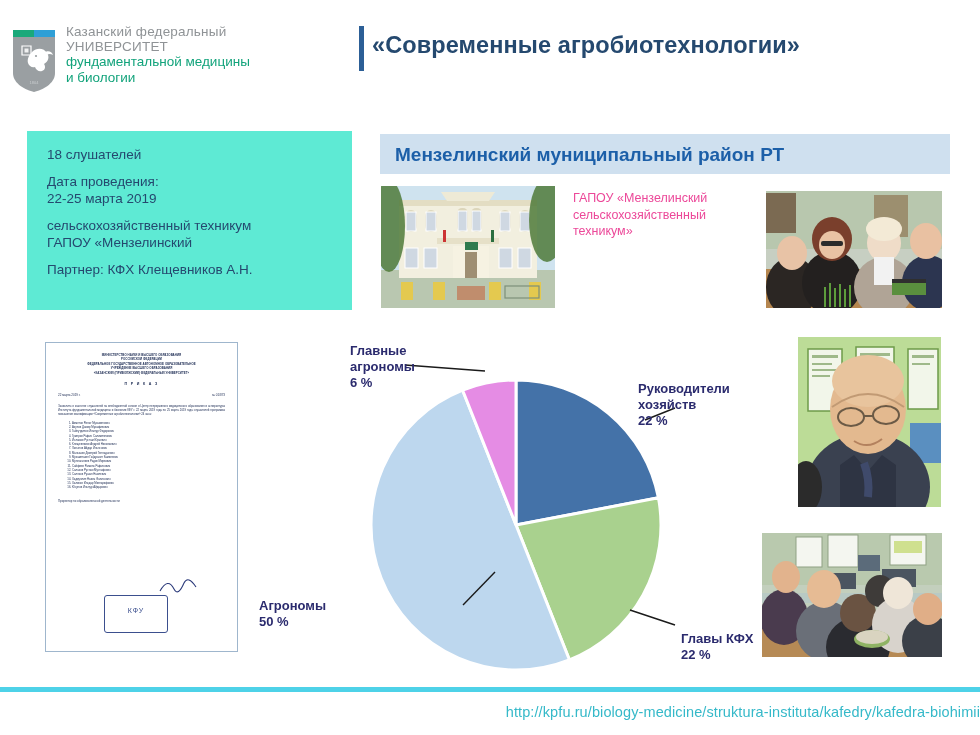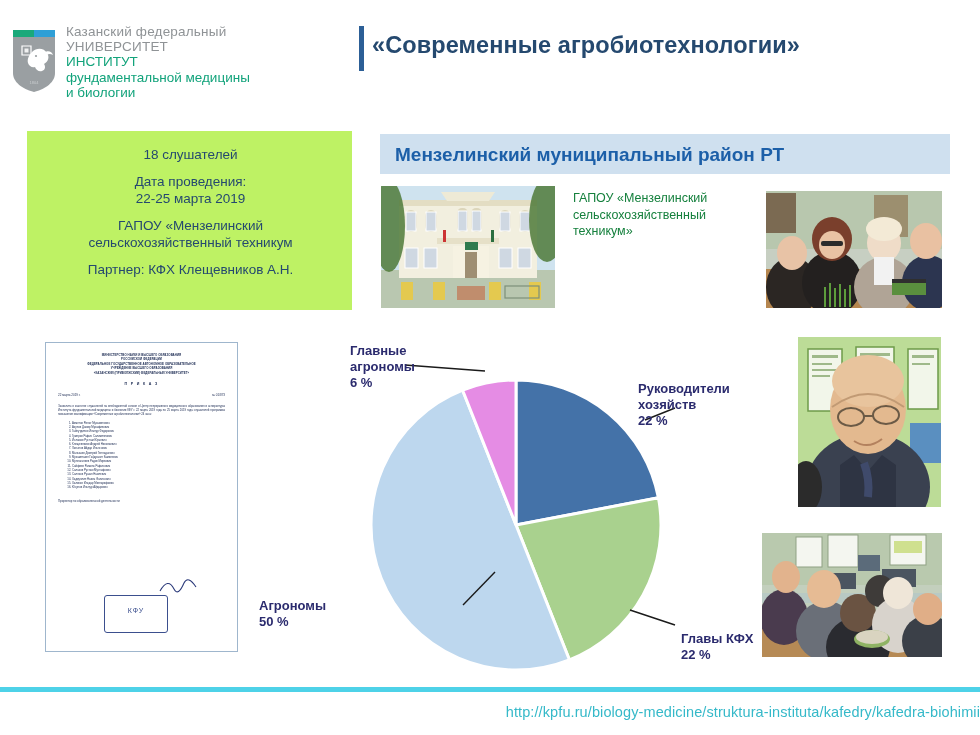--- a/index.html
+++ b/index.html
@@ -22,37 +22,37 @@
   .lt4{font-size:13.5px;color:#12a37b;line-height:15.5px;}
   .lt5{font-size:13.5px;color:#12a37b;line-height:15.5px;}
 
   
   .title-bar{position:absolute;left:359px;top:26px;width:5px;height:45px;background:#2c5f96;}
   .main-title{position:absolute;left:372px;top:32px;font-size:23.5px;color:#25496f;
     font-weight:700;letter-spacing:.1px;white-space:nowrap;}
 
   
   .info-panel{position:absolute;left:27px;top:131px;width:325px;height:179px;
-    background:#bef264;text-align:center;}
+    background:#5eead4;}
   .info-inner{padding:15px 18px 0 20px;}
   .info-line{color:#25496f;font-size:13.5px;line-height:17.5px;}
   .info-gap{height:9px;}
 
   
   .sec-head{position:absolute;left:380px;top:134px;width:570px;height:40px;
     background:#cfe0ef;}
   .sec-head-txt{position:absolute;left:395px;top:144px;font-size:19px;color:#1c5fa8;
     font-weight:700;white-space:nowrap;}
 
   
   .photo{position:absolute;overflow:hidden;background:#dfe6ea;}
   .photo svg{display:block;}
 
   .cap-tech{position:absolute;left:573px;top:190px;width:175px;font-size:12.5px;
-    color:#15803d;line-height:16.5px;}
+    color:#ec4899;line-height:16.5px;}
 
   
   .doc{position:absolute;left:45px;top:342px;width:193px;height:310px;background:#ffffff;
     border:1px solid #9fb6cd;box-sizing:border-box;overflow:hidden;}
   .doc-pad{padding:10px 12px 0 12px;}
   .doc-h{font-size:2.9px;text-align:center;color:#1b2a52;line-height:4.4px;
     font-weight:700;letter-spacing:.05px;}
   .doc-prikaz{font-size:3.6px;text-align:center;color:#1b2a52;margin-top:7px;
     letter-spacing:1.3px;font-weight:700;}
   .doc-row{display:flex;justify-content:space-between;font-size:3px;color:#1b2a52;
@@ -94,38 +94,37 @@
                    c-3 1 -6 -1 -7 -4 c-1 -4 1 -8 4 -11 z"></path>
           <path d="M34 23 c3 -3 8 -2 9 2 c-3 -2 -6 -1 -8 1 z"></path>
           <circle cx="26" cy="26" r="1.1" fill="#9a9fa2"></circle>
         </g>
         <text x="24" y="54" font-size="4" fill="#c9cdcf" text-anchor="middle" font-family="Liberation Sans, sans-serif">1804</text>
       </svg>
     </div>
     <div class="logo-text">
       <div class="lt1">Казанский федеральный</div>
       <div class="lt2">УНИВЕРСИТЕТ</div>
-      <div class="lt3">ИНСТИТУТ</div>
       <div class="lt4">фундаментальной медицины</div>
       <div class="lt5">и биологии</div>
     </div>
   </div>
 
   <div class="title-bar"></div>
   <div class="main-title">«Современные агробиотехнологии»</div>
 
   <div class="info-panel">
     <div class="info-inner">
       <div class="info-line">18 слушателей</div>
       <div class="info-gap"></div>
       <div class="info-line">Дата проведения:</div>
       <div class="info-line">22-25 марта 2019</div>
       <div class="info-gap"></div>
+      <div class="info-line">сельскохозяйственный техникум</div>
       <div class="info-line">ГАПОУ «Мензелинский</div>
-      <div class="info-line">сельскохозяйственный техникум</div>
       <div class="info-gap"></div>
       <div class="info-line">Партнер: КФХ Клещевников А.Н.</div>
     </div>
   </div>
 
   <div class="sec-head"></div>
   <div class="sec-head-txt">Мензелинский муниципальный район РТ</div>
 
   <div class="photo" style="left:381px;top:186px;width:174px;height:122px;">
     <svg width="174" height="122" viewBox="0 0 174 122">

